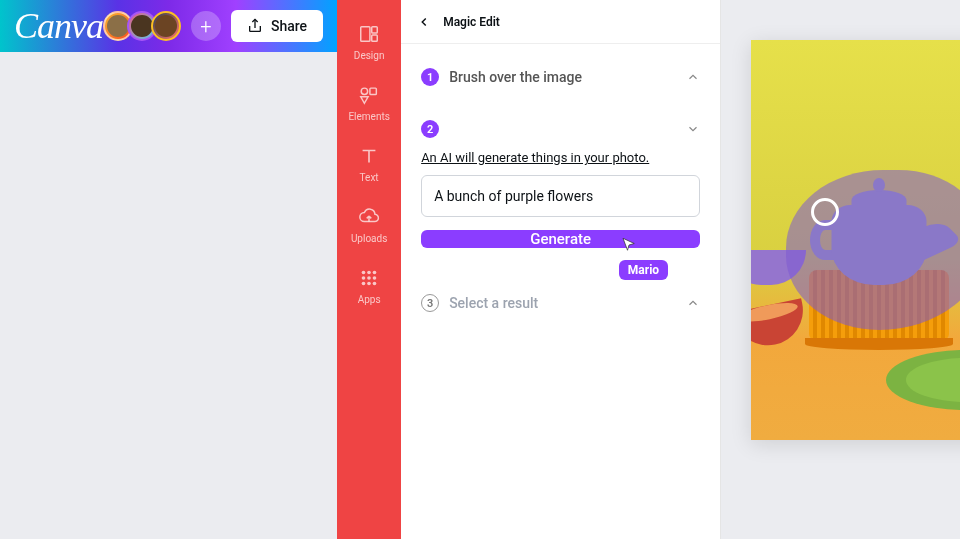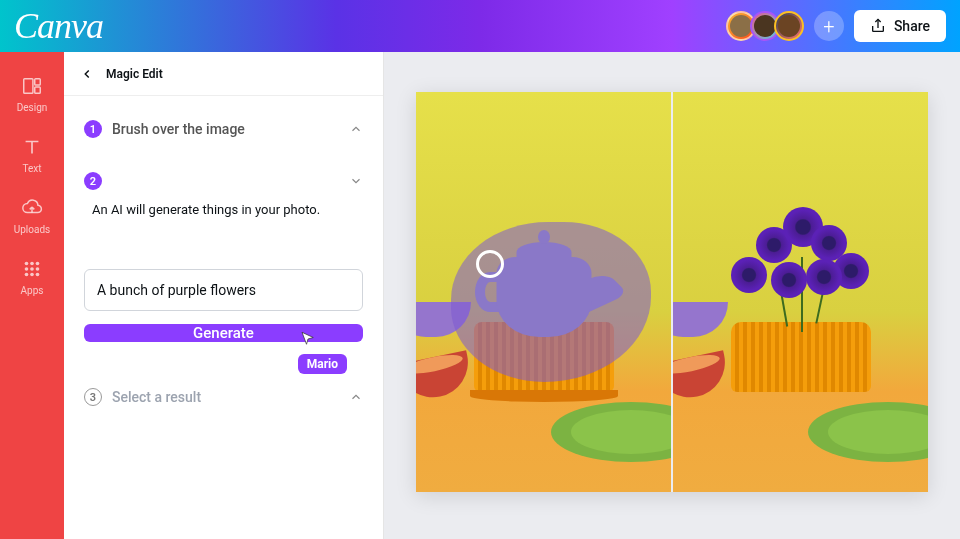--- a/index.html
+++ b/index.html
@@ -1,18 +1,18 @@
 <!DOCTYPE html>
 <html><head>
   <meta charset="utf-8">
   <style>
     * { margin: 0; padding: 0; box-sizing: border-box; font-family: -apple-system, BlinkMacSystemFont, "Segoe UI", Roboto, sans-serif; }
     body { width: 960px; height: 539px; overflow: hidden; background: #ebecf0; }
     
-    .app { display: flex; flex-direction: column; width: 100%; height: 100%; }
+    .app { display: flex; flex-direction: row; width: 100%; height: 100%; }
     
     
     .header { height: 52px; background: linear-gradient(90deg, #00c4cc 0%, #5a32e6 35%, #7d2ae8 50%, #a040ff 70%, #00a3ff 100%); display: flex; align-items: center; padding: 0 14px; justify-content: space-between; }
     .logo { font-family: 'Brush Script MT', cursive; color: white; font-size: 36px; font-weight: 500; letter-spacing: -1px; font-style: italic; }
     .header-right { display: flex; align-items: center; gap: 10px; }
     .avatars { display: flex; }
     .avatar { width: 30px; height: 30px; border-radius: 50%; border: 2px solid rgba(255,255,255,0.6); margin-left: -6px; display: flex; align-items: center; justify-content: center; overflow: hidden; }
     .avatar:first-child { margin-left: 0; }
     .av1 { background: linear-gradient(135deg, #f7b733, #fc4a1a); }
     .av2 { background: linear-gradient(135deg, #e55d87, #5fc3e4); border-color: #a855f7; }
@@ -40,25 +40,25 @@
     .step-row { display: flex; align-items: center; justify-content: space-between; padding: 10px 0; cursor: pointer; }
     .step-left { display: flex; align-items: center; gap: 10px; }
     .step-num { width: 18px; height: 18px; border-radius: 50%; display: flex; align-items: center; justify-content: center; font-size: 11px; font-weight: 600; }
     .step-num.filled { background: #8b3dff; color: white; }
     .step-num.outlined { border: 1px solid #999; color: #777; }
     .step-label { font-size: 14px; font-weight: 500; color: #555; }
     .step-label.active { color: #0d1216; font-weight: 600; }
     .step-label.muted { color: #9ca3af; }
     .chevron { color: #888; }
     
-    .step-desc { font-size: 13px; color: #0d1216; margin: 2px 8px 10px; }
-    .text-input { width: 100%; border: 1px solid #d1d5db; border-radius: 6px; padding: 12px 12px; font-size: 14px; color: #0d1216; outline: none; margin-bottom: 12px; margin-top: 42px; }
+    .step-desc { font-size: 13px; color: #0d1216; margin: 2px 0 10px; text-decoration: underline; }
+    .text-input { width: 100%; border: 1px solid #d1d5db; border-radius: 6px; padding: 12px 12px; font-size: 14px; color: #0d1216; outline: none; margin-bottom: 12px; }
     .generate-btn { width: 100%; background: #8b3dff; color: white; border: none; border-radius: 6px; font-size: 15px; font-weight: 500; cursor: pointer; position: relative; }
     
-    .cursor-wrap { position: absolute; right: 46px; bottom: -6px; pointer-events: none; font-weight: bold; }
+    .cursor-wrap { position: absolute; right: 62px; bottom: -6px; pointer-events: none; font-weight: bold; }
     .cursor-tag { position: absolute; right: -30px; bottom: -26px; background: #8b3dff; color: white; font-size: 12px; padding: 3px 9px; border-radius: 6px; }
     
     .step-section { margin-bottom: 6px; }
     .step-section.gap-lg { margin-top: 36px; }
     
     
     .canvas-area { flex: 1; background: #ebecf0; display: flex; align-items: flex-start; justify-content: center; padding: 40px 30px; overflow: hidden; }
     .image-pair { display: flex; gap: 2px; box-shadow: 0 4px 20px rgba(0,0,0,0.12); }
     .img-half { width: 255px; height: 400px; position: relative; overflow: hidden; }
     
@@ -135,20 +135,30 @@
     <div class="rail">
       <div class="rail-item">
         <span class="rail-icon">
           <svg width="22" height="22" viewBox="0 0 24 24" fill="none" stroke="currentColor" stroke-width="1.6">
               <rect x="3" y="4" width="10" height="16" rx="1"></rect>
               <rect x="15" y="4" width="6" height="7" rx="1"></rect>
               <rect x="15" y="13" width="6" height="7" rx="1"></rect>
             </svg>
         </span>
         <span class="rail-label">Design</span>
+      </div>
+      <div class="rail-item">
+        <span class="rail-icon">
+          <svg width="22" height="22" viewBox="0 0 24 24" fill="none" stroke="currentColor" stroke-width="1.6">
+              <circle cx="7" cy="8" r="3.5"></circle>
+              <rect x="13" y="4.5" width="7" height="7" rx="1"></rect>
+              <path d="M7 21l4-7H3l4 7z"></path>
+            </svg>
+        </span>
+        <span class="rail-label">Elements</span>
       </div>
       <div class="rail-item">
         <span class="rail-icon">
           <svg width="22" height="22" viewBox="0 0 24 24" fill="none" stroke="currentColor" stroke-width="1.8">
               <path d="M5 6h14M12 6v13"></path>
             </svg>
         </span>
         <span class="rail-label">Text</span>
       </div>
       <div class="rail-item">

